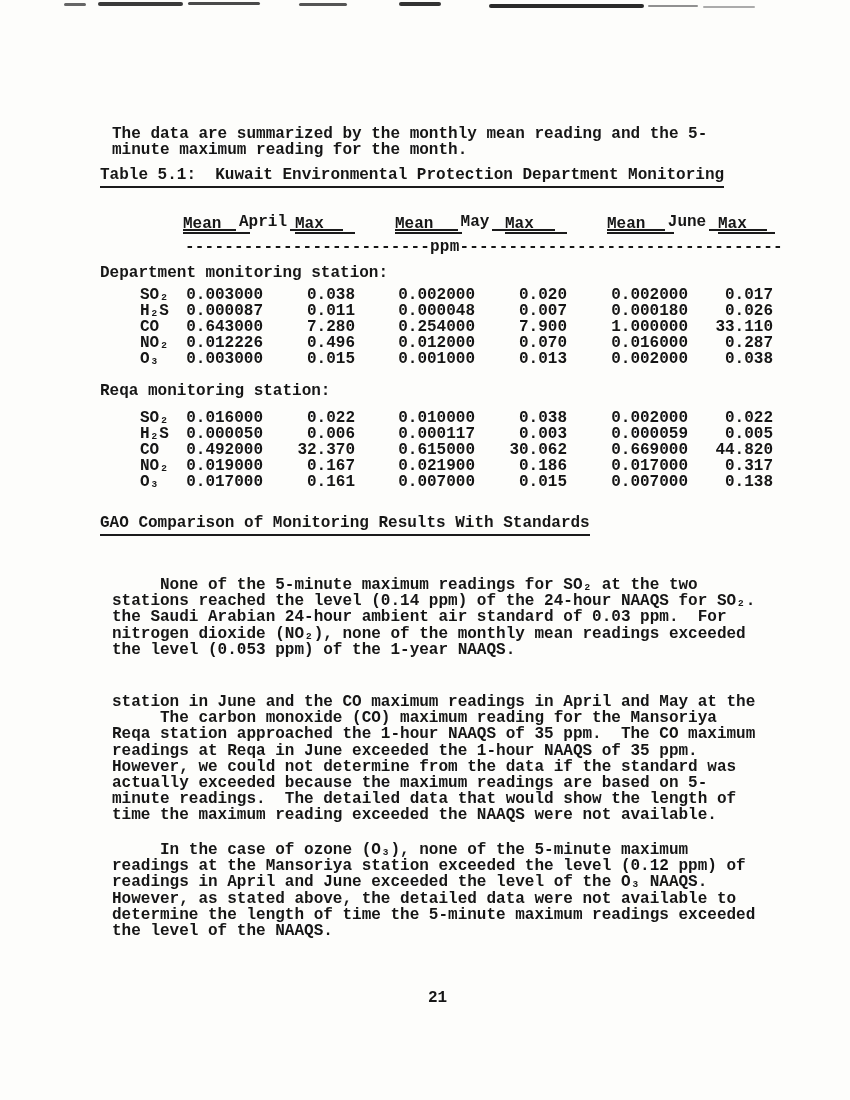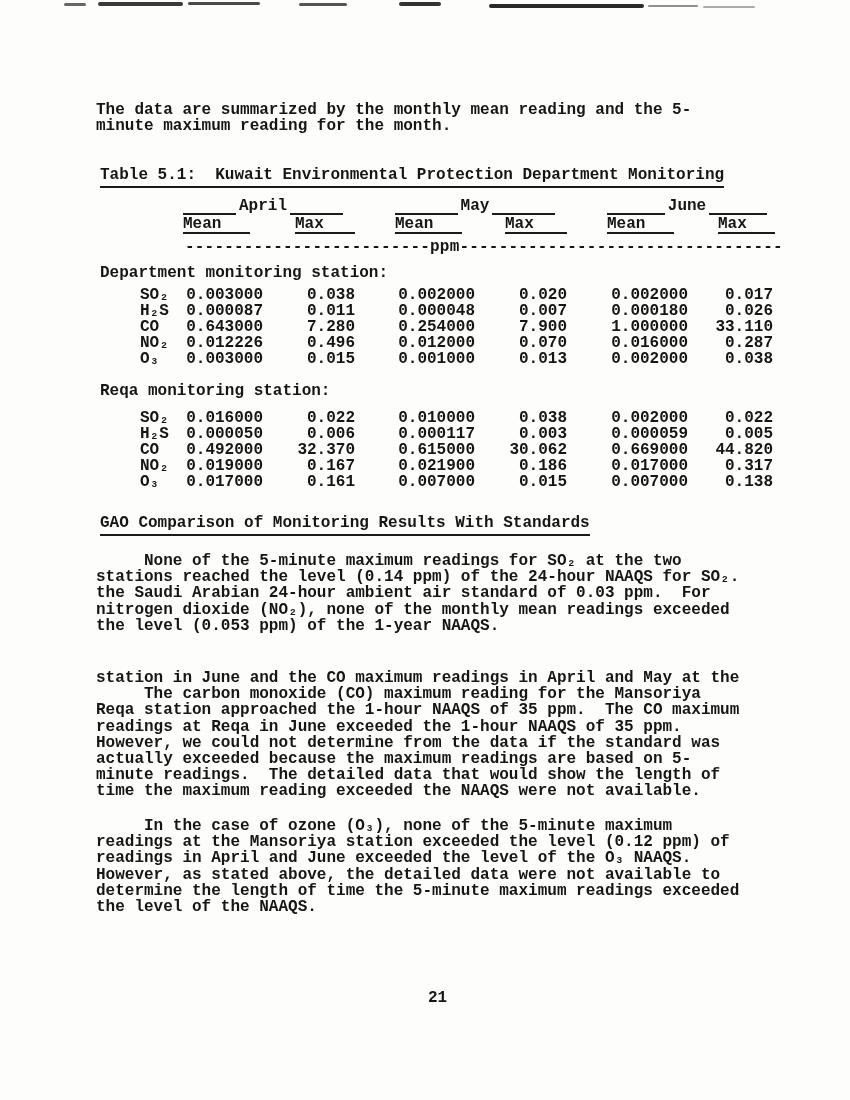--- a/index.html
+++ b/index.html
@@ -9,25 +9,25 @@
     margin:0 auto;
     background:#fdfdfb;
     font-family:"Liberation Mono","DejaVu Sans Mono",monospace;
     font-weight:bold;
     color:#161616;
     font-size:16px;
     overflow:hidden;
   }
   .abs{position:absolute;}
   .line{white-space:pre;line-height:16.2px;}
-  .para{position:absolute;left:96px;}
+  .para{position:absolute;left:112px;margin-top:24px;}
   .ulblock{border-bottom:2px solid #1b1b1b;padding-bottom:2px;white-space:pre;}
   
   .tablewrap{position:absolute;left:100px;top:0;width:695px;}
-  .mgroup{position:absolute;display:flex;align-items:flex-end;width:160px;height:17px;}
+  .mgroup{position:absolute;display:flex;align-items:flex-end;width:160px;height:17px;margin-top:16px;}
   .mline{flex:1;height:15px;border-bottom:2px solid #1b1b1b;}
   .mlabel{margin:0 3px;line-height:17px;}
   .colhead{position:absolute;border-bottom:2px solid #1b1b1b;height:16px;line-height:16px;}
   .ppmline{position:absolute;white-space:pre;letter-spacing:0.2px;}
   .stationlabel{position:absolute;white-space:pre;}
   .rows{position:absolute;width:695px;}
   .trow{position:relative;height:16.1px;}
   .cell{position:absolute;top:0;line-height:16px;white-space:pre;}
   .chem{left:0;text-align:left;margin-left:40px;}
   .c0{left:63px;width:100px;text-align:right;}

